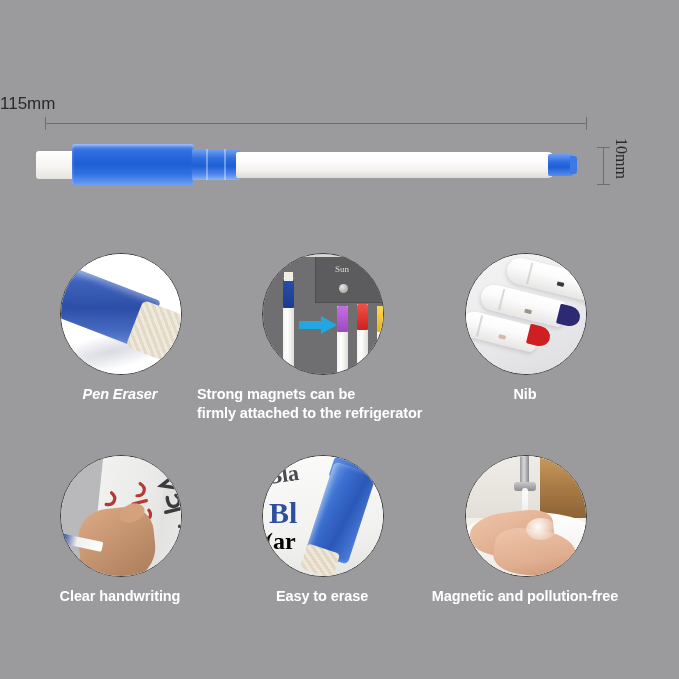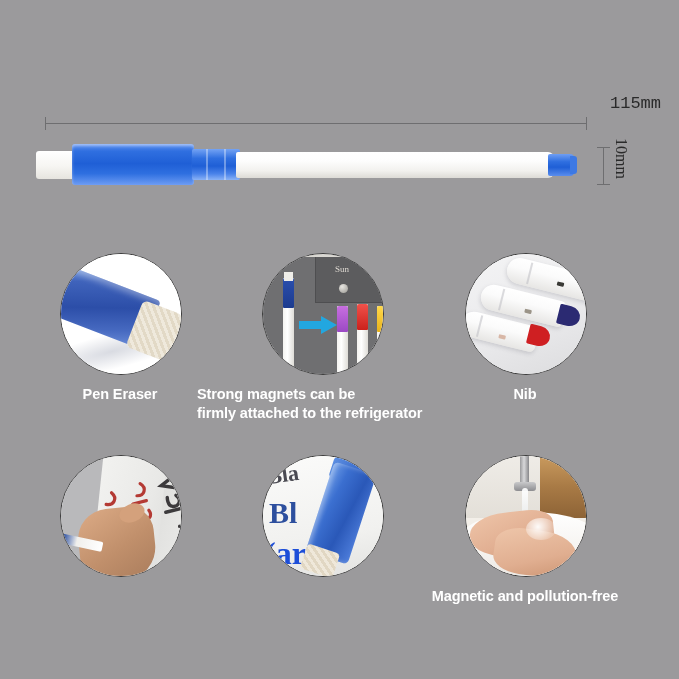--- a/index.html
+++ b/index.html
@@ -53,25 +53,24 @@
     top: 90px;
     left: 0;
     width: 679px;
     height: 120px;
   }
   #dim-width-label {
     position: absolute;
     top: 4px;
     left: 0;
     width: 625px;
-    text-align: right;
+    text-align: left;
     font-size: 17px;
     color: #2a2a2a;
-    font-family: Liberation Mono, monospace;
-    padding-left: 36px;
+    font-family: Liberation Sans, sans-serif;
   }
   #dim-width-line {
     position: absolute;
     top: 33px;
     left: 45px;
     width: 541px;
     height: 1px;
     background: #6e6e70;
   }
   .dim-tick-v {
@@ -209,21 +208,21 @@
     margin-top: 10px;
     color: #ffffff;
     font-size: 14.5px;
     font-weight: bold;
     line-height: 1.28;
     letter-spacing: -0.1px;
     white-space: pre-line;
   }
 
   
-  #feat-pen-eraser   { left: 60px;  top: 253px; width: 120px; }
+  #feat-pen-eraser   { left: 60px;  top: 253px; width: 120px; font-style: italic; }
   #feat-magnets      { left: 262px; top: 253px; width: 120px; }
   #feat-nib          { left: 465px; top: 253px; width: 120px; }
   #feat-magnets .caption { width: 250px; margin-left: -65px; text-align: left; }
   
   #feat-handwriting  { left: 60px;  top: 455px; width: 120px; }
   #feat-erase        { left: 262px; top: 455px; width: 120px; }
   #feat-washable     { left: 465px; top: 455px; width: 120px; }
   #feat-handwriting .caption { width: 200px; margin-left: -40px; }
   #feat-washable .caption { width: 230px; margin-left: -55px; }
 
@@ -512,32 +511,34 @@
           <path d="M8 84 c7 -5 13 1 10 8"></path>
           <path d="M26 82 l2 16"></path>
           <path d="M40 84 c6 -2 10 5 6 9"></path>
         </g>
       </svg>
 
       <div class="c-hw-hand"></div>
       <div class="c-hw-thumb"></div>
       <div class="c-hw-pen"></div>
     </div>
+    <div class="caption">Clear handwriting</div>
   </div>
 
   <div class="feature" id="feat-erase">
     <div class="circle">
       <div class="c-er-bg"></div>
       <div class="er-text" style="left:4px;top:6px;font-size:22px;color:#4a4a52;transform:rotate(-8deg)">Bla</div>
       <div class="er-text" style="left:6px;top:40px;font-size:30px;color:#2d4f9e">Bl</div>
-      <div class="er-text" style="left:2px;top:79px;font-size:32px;color:#1d4ed8">(ar</div>
+      <div class="er-text" style="left:2px;top:72px;font-size:24px;color:#000000">(ar</div>
       <div class="c-er-shoulder"></div>
       <div class="c-er-cap"></div>
       <div class="c-er-felt"></div>
     </div>
+    <div class="caption">Easy to erase</div>
   </div>
 
   <div class="feature" id="feat-washable">
     <div class="circle">
       <div class="c-wash-bg"></div>
       <div class="c-wash-wall"></div>
       <div class="c-wash-wood"></div>
       <div class="c-wash-faucet"></div>
       <div class="c-wash-spout"></div>
       <div class="c-wash-water"></div>

